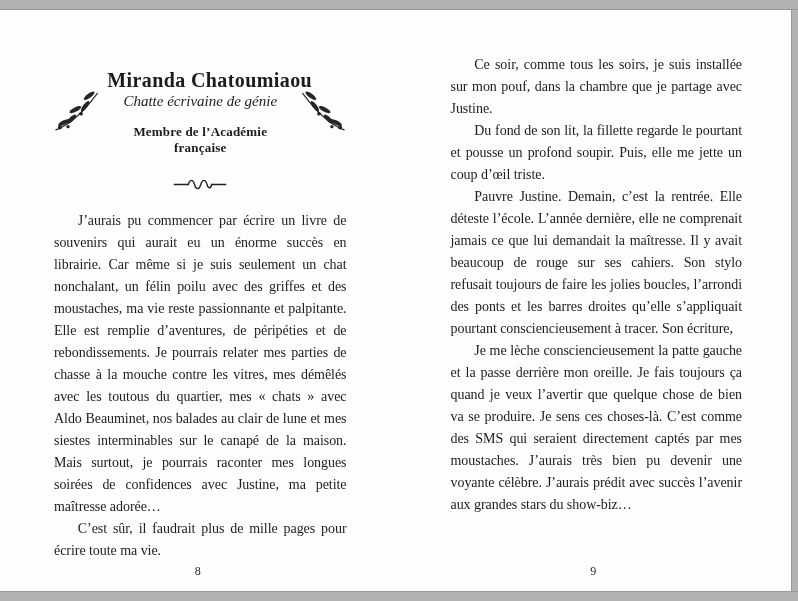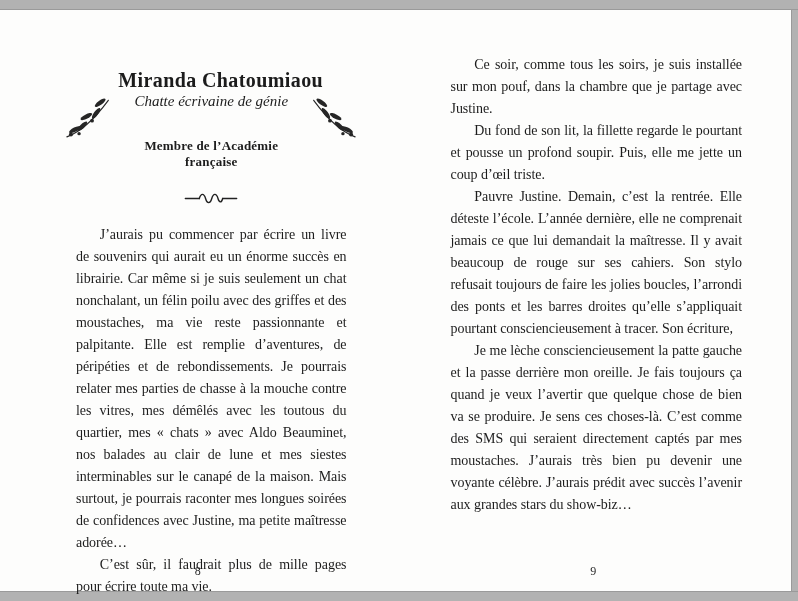--- a/index.html
+++ b/index.html
@@ -20,21 +20,21 @@
 
   .spread {
     position: absolute;
     top: 10px; left: 0;
     width: 791px; height: 581px;
     background: #fdfdfc;
     display: flex;
   }
 
   .page { position: relative; width: 50%; height: 100%; color: #1c1c1c; }
-  .page-left  { padding: 0 49px 0 76px; }
+  .page-left  { padding: 0 49px 0 54px; }
   .page-right { padding: 0 49px 4px 55px; }
 
   
   .page-header {
     margin-top: 58px;
     display: flex;
     align-items: center;
     justify-content: center;
     gap: 4px;
   }
@@ -49,21 +49,21 @@
     letter-spacing: 0.4px;
     line-height: 24px;
     white-space: nowrap;
   }
   .char-subtitle {
     font-style: italic;
     font-size: 15px;
     line-height: 18px;
   }
   .char-affiliation {
-    margin-top: 28px;
+    margin-top: 14px;
     font-weight: 700;
     font-size: 13px;
     line-height: 16px;
     letter-spacing: 0.2px;
   }
 
   .ornament { margin: 22px auto 18px auto; width: 58px; height: 14px; text-align: center; }
   .ornament svg { display: block; margin: 0 auto; }
 
   

